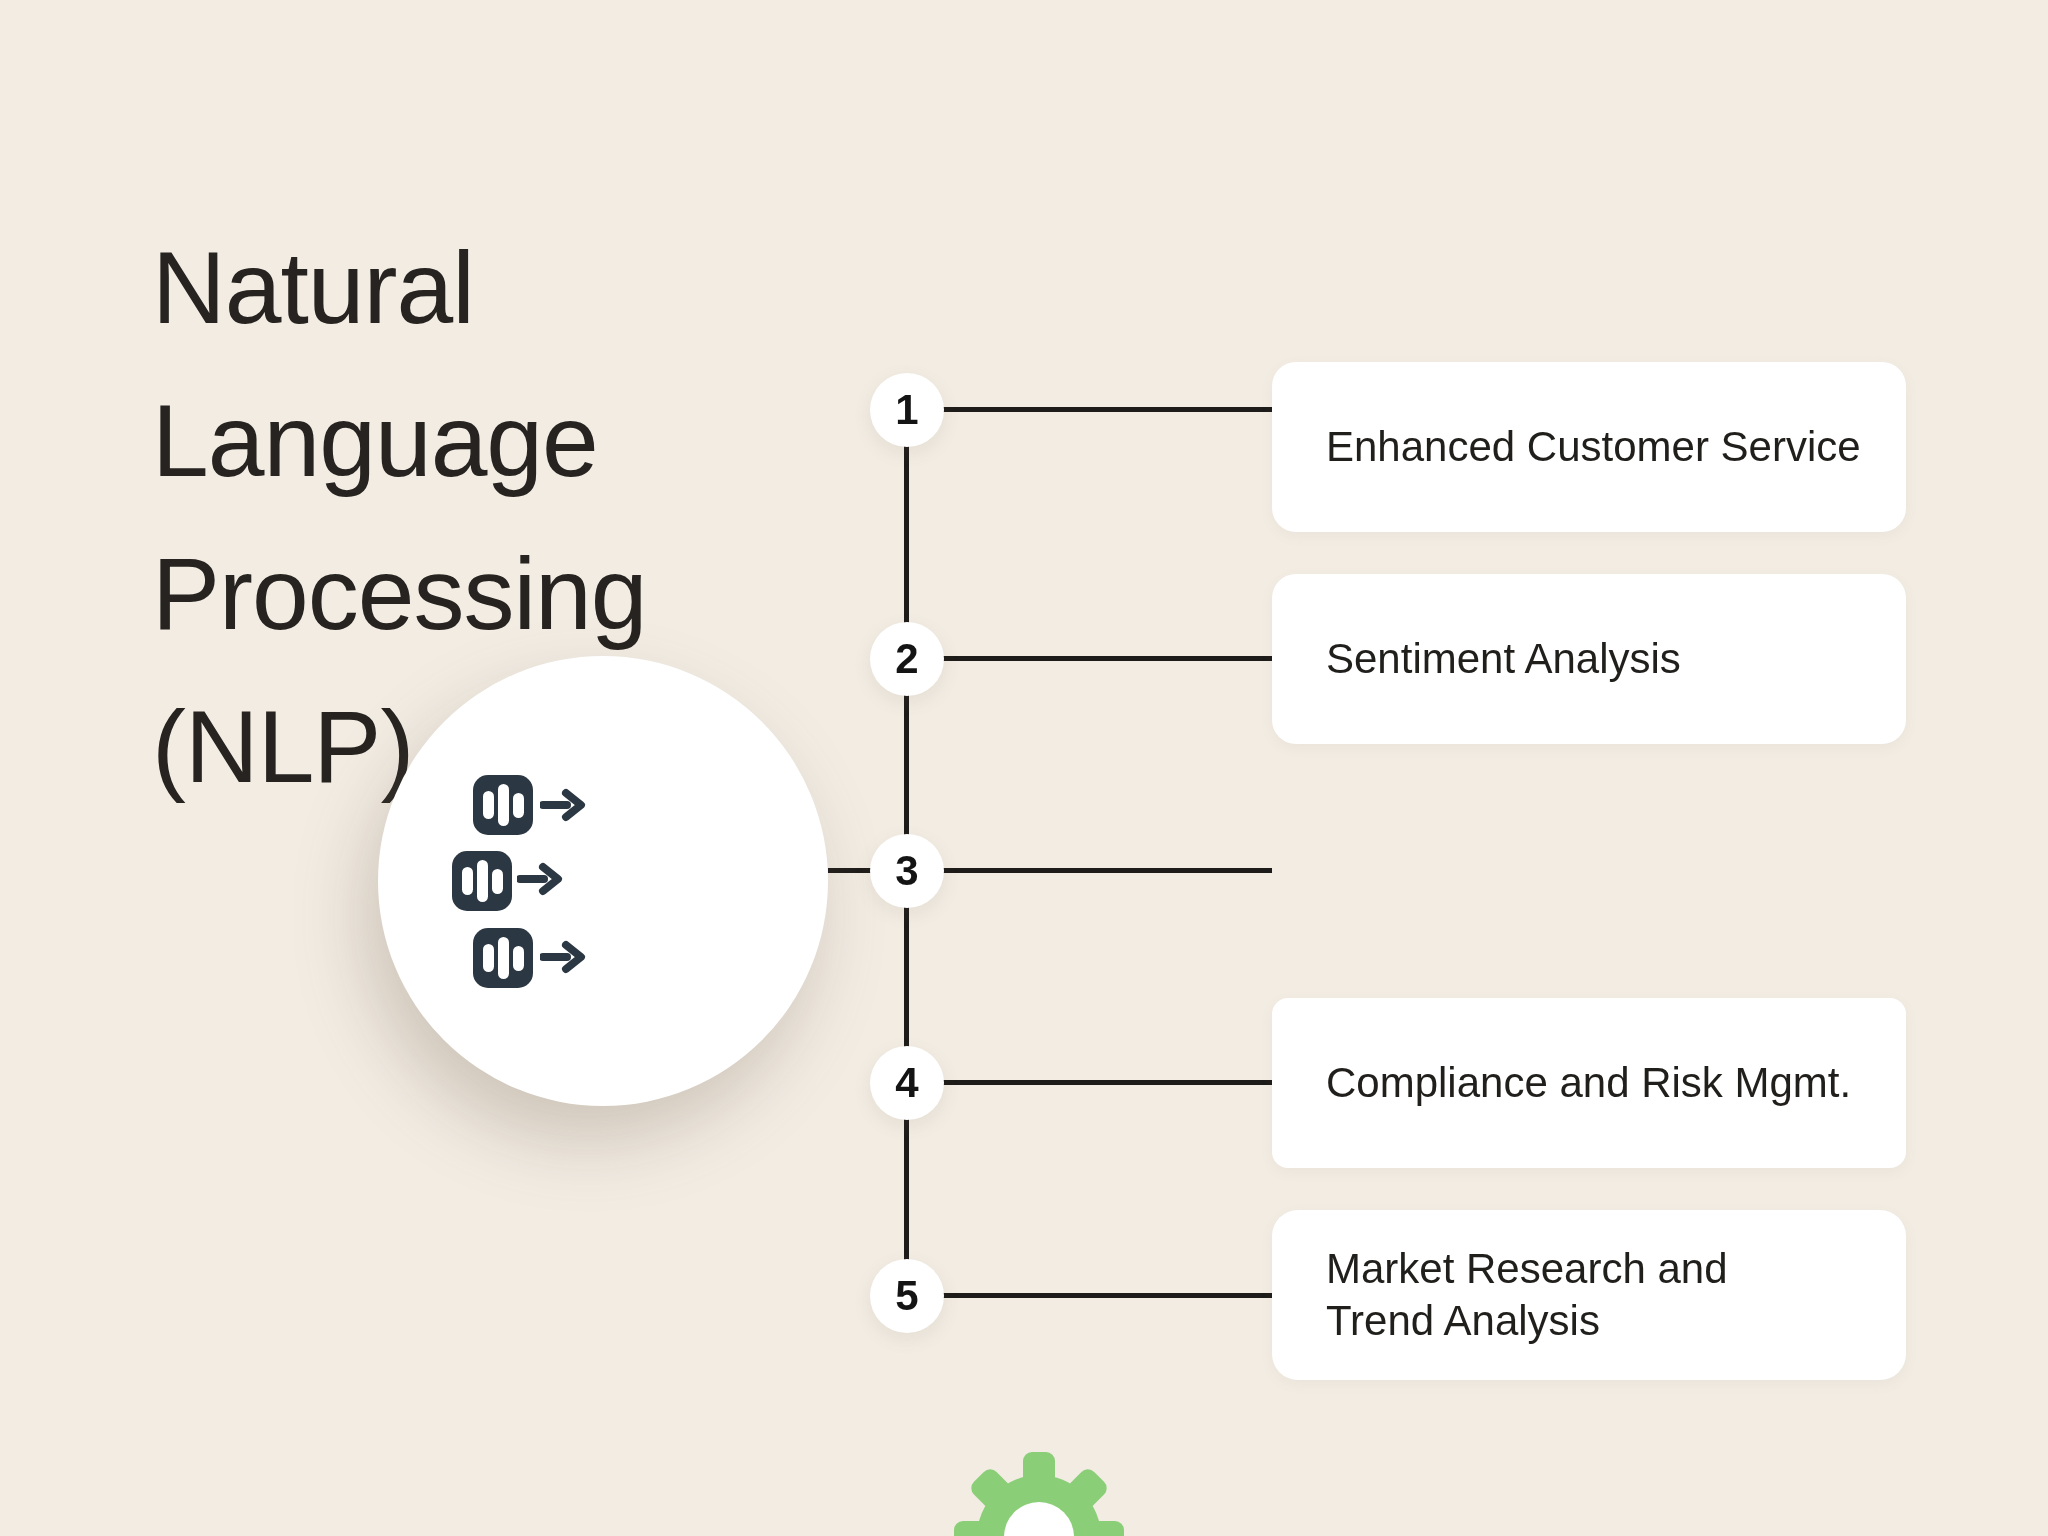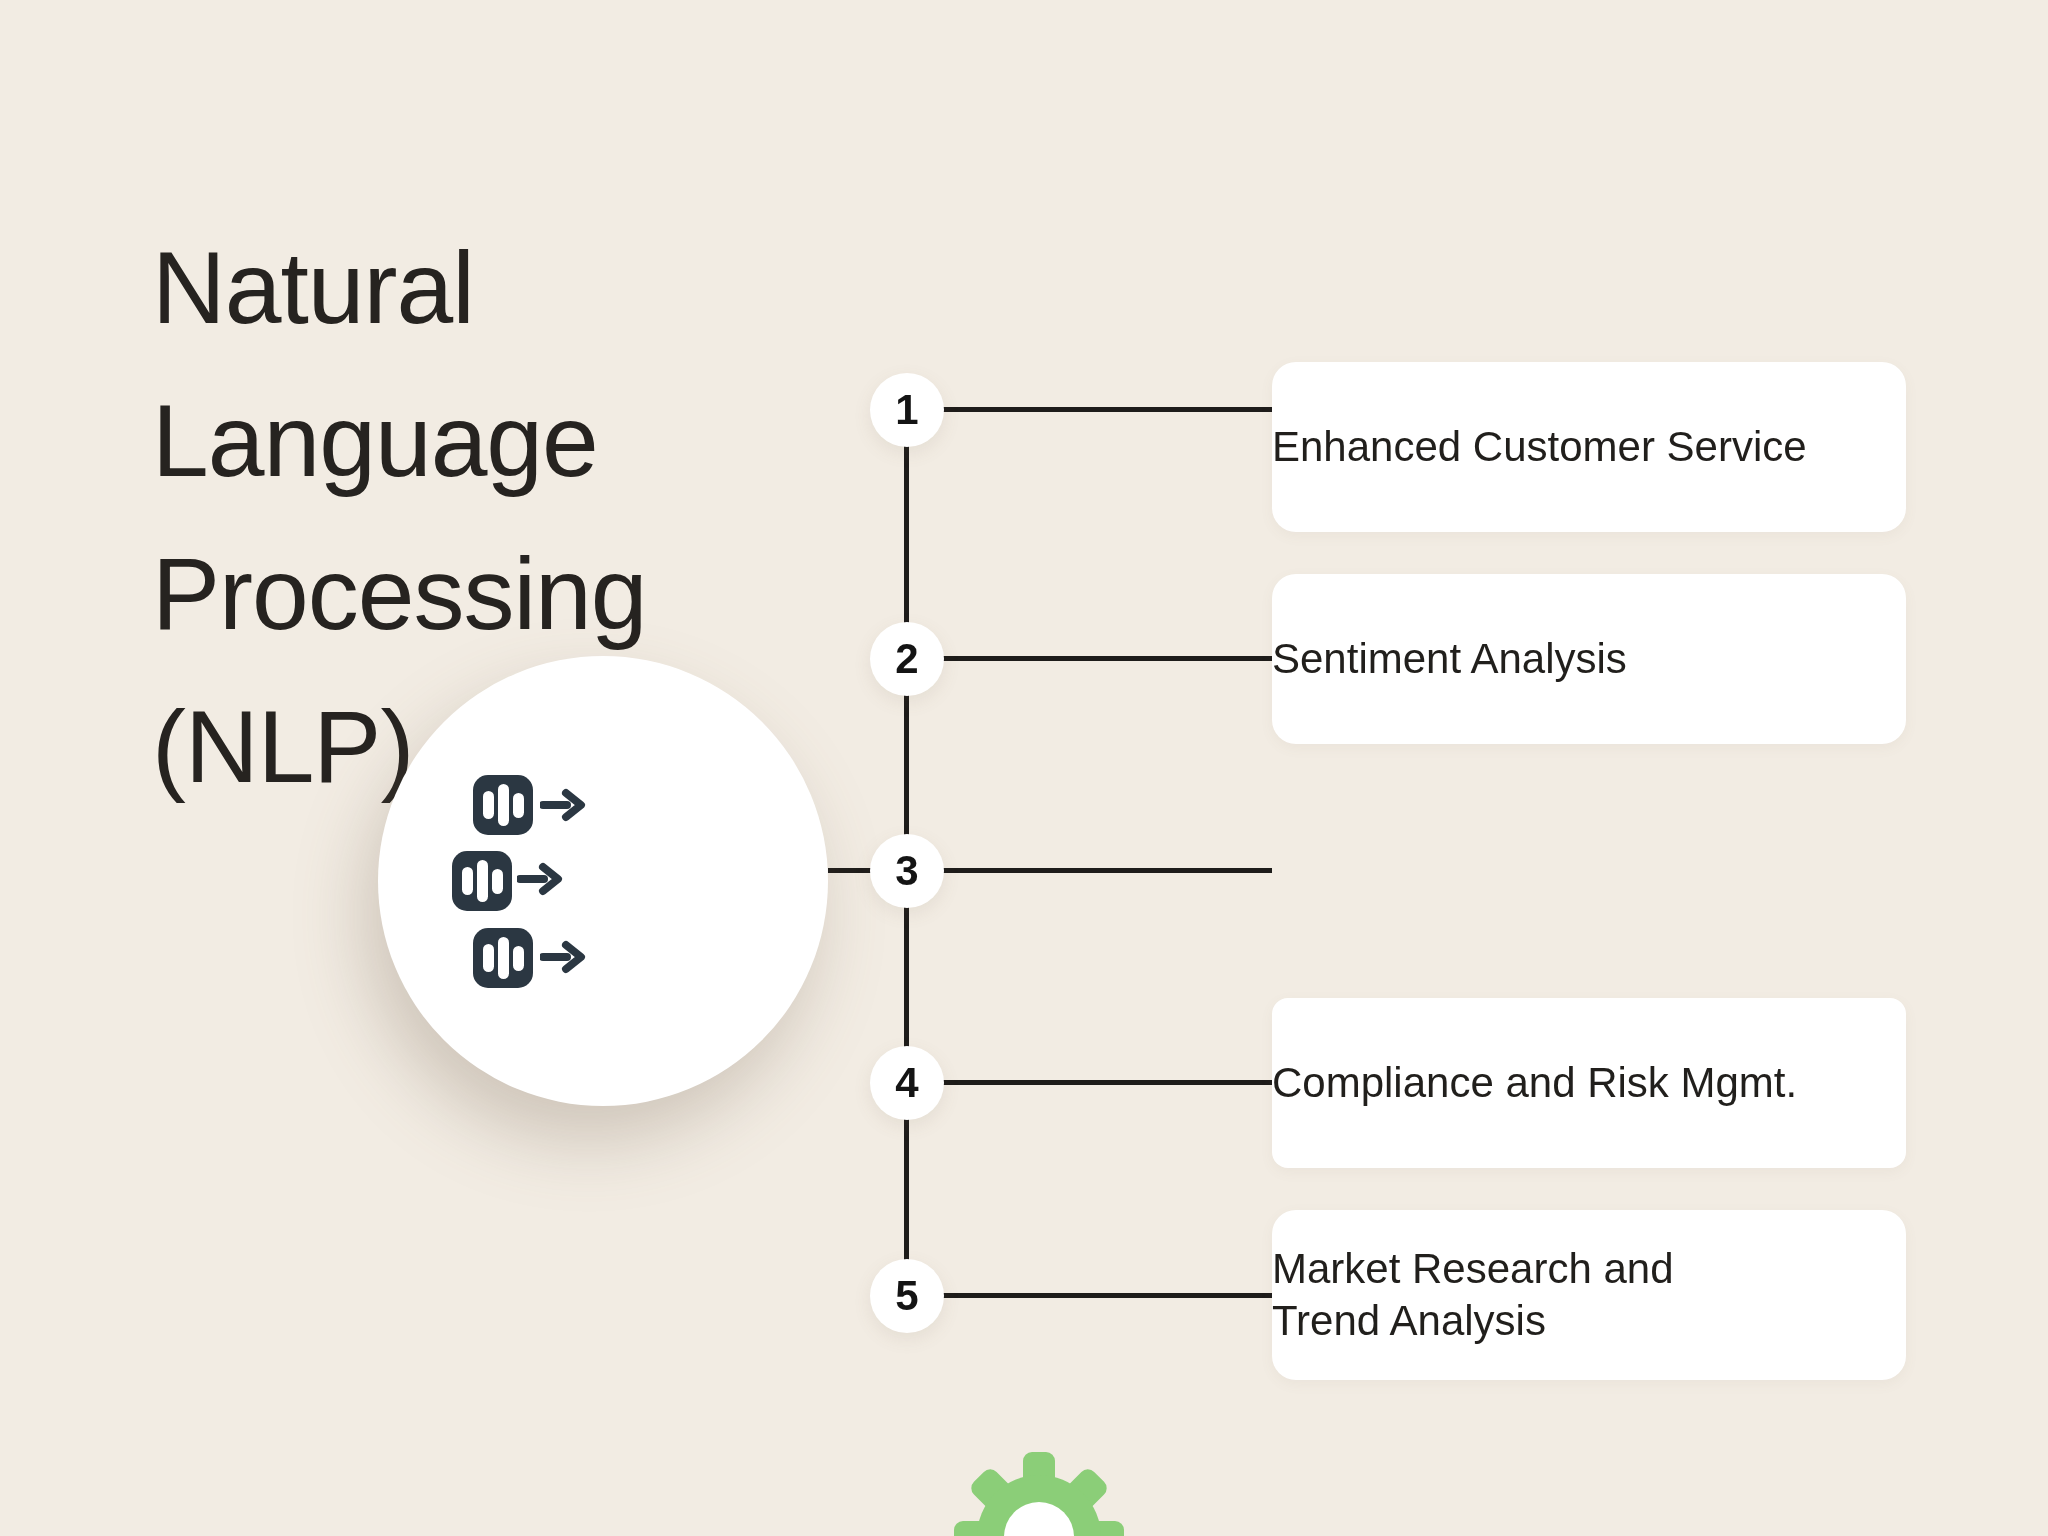--- a/index.html
+++ b/index.html
@@ -53,21 +53,21 @@
   }
 
   
   .card{
     position:absolute;left:1272px;width:634px;height:170px;
     background:#ffffff;border-radius:24px;
     display:flex;align-items:center;
     box-shadow:0 4px 14px rgba(116,98,80,0.06);
   }
   .card-label{
-    padding-right:30px;
+    padding-left:54px;padding-right:30px;
     font-size:42px;line-height:1.25;color:#211f1c;
     white-space:pre-line;letter-spacing:0px;
   }
 </style>
 </head>
 <body>
 
 <div class="stage">
 
   <h1 class="page-title">Natural Language
@@ -146,18 +146,18 @@
 
   <div class="card" style="top:362px;">
     <div class="card-label">Enhanced Customer Service</div>
   </div>
   <div class="card" style="top:574px;">
     <div class="card-label">Sentiment Analysis</div>
   </div>
   <div class="card" style="top:998px;border-radius:16px;">
     <div class="card-label">Compliance and Risk Mgmt.</div>
   </div>
-  <div class="card" style="top:1210px;">
+  <div class="card" style="top:1210px;border-radius:26px;">
     <div class="card-label">Market Research and
 Trend Analysis</div>
   </div>
 
 </div>
 
 </body></html>

